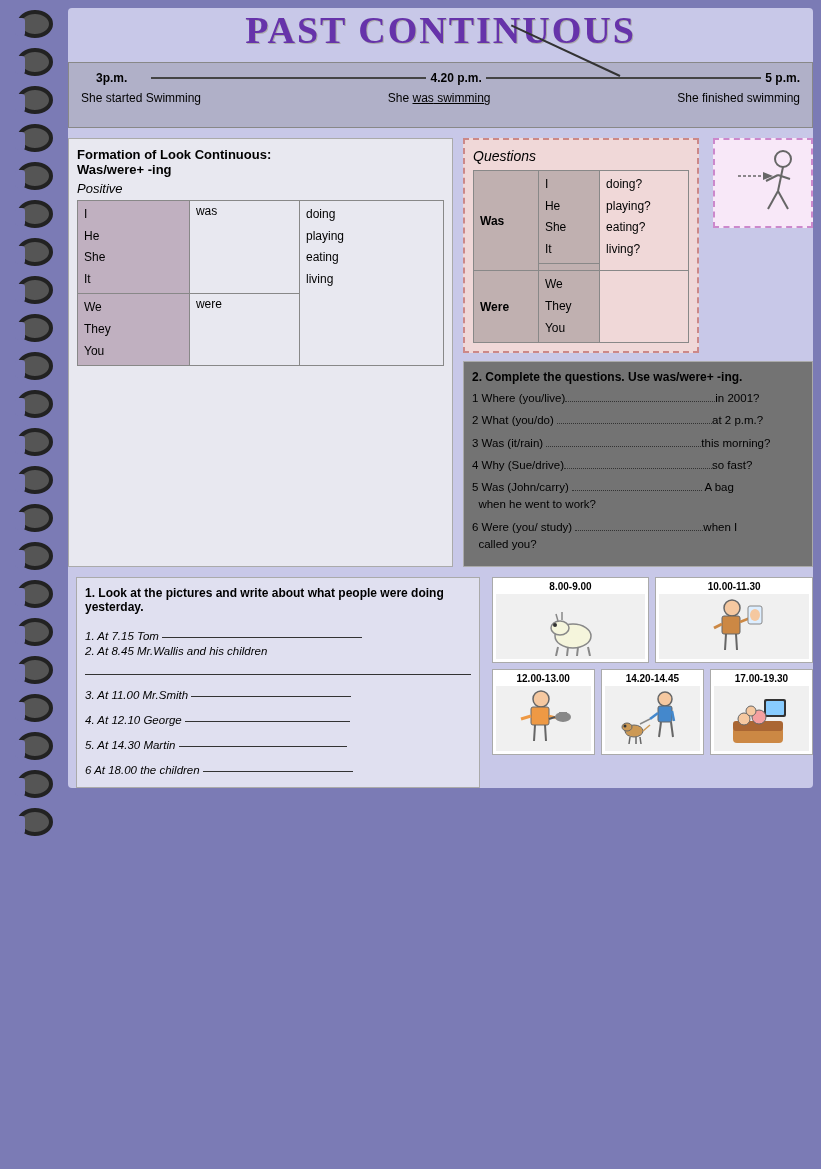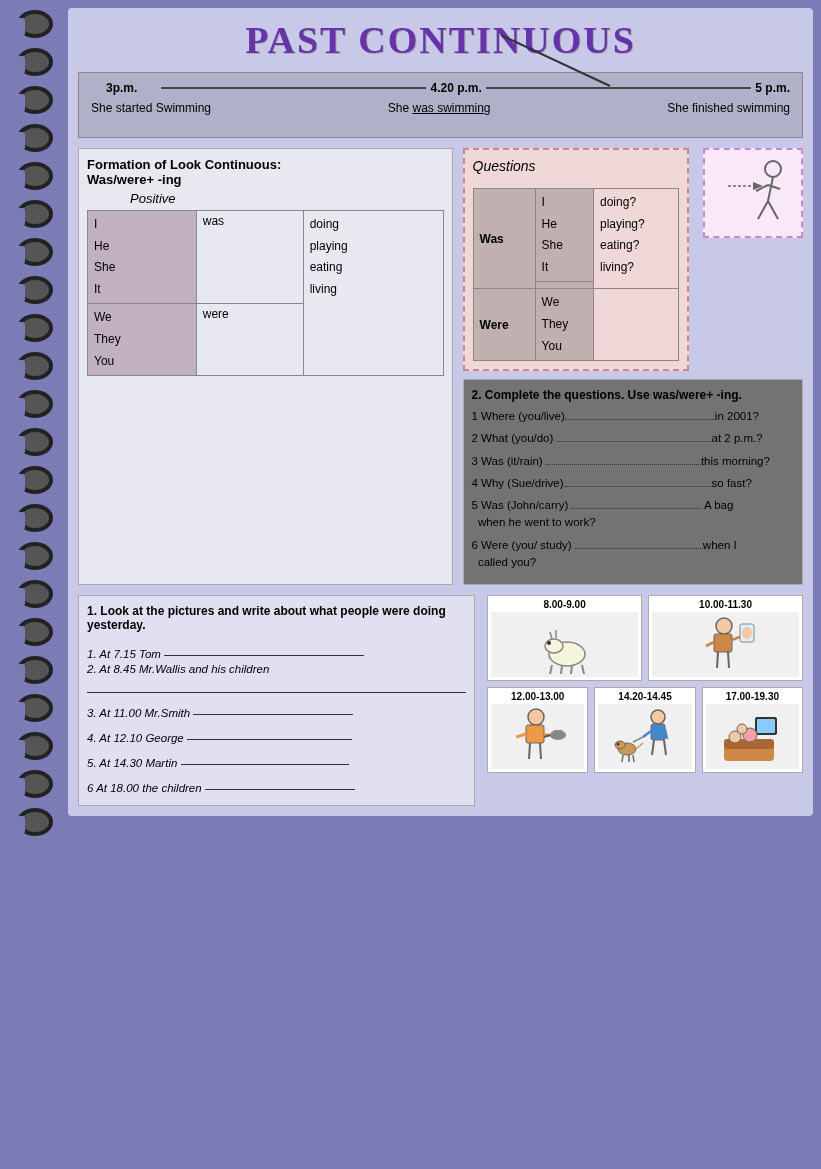--- a/index.html
+++ b/index.html
@@ -42,21 +42,20 @@
     }
 
     
     .main-content {
       margin-left: 68px;
       margin-right: 8px;
       margin-top: 8px;
       margin-bottom: 8px;
       background: #c8c8e8;
       border-radius: 4px;
-      padding: 10px;
     }
 
     
     .page-title {
       text-align: center;
       font-size: 38px;
       font-weight: bold;
       color: #6633aa;
       font-family: Georgia, serif;
       letter-spacing: 2px;
@@ -85,21 +84,21 @@
       flex: 1;
       background: #e8e8f0;
       border: 1px solid #aaa;
       padding: 8px;
     }
     .formation-title {
       font-weight: bold;
       font-size: 13px;
       margin-bottom: 4px;
     }
-    .italic { font-style: italic; margin-left: 43px; }
+    .italic { font-style: italic; }
     .grammar-table {
       border-collapse: collapse;
       width: 100%;
       margin-top: 4px;
       font-size: 12px;
     }
     .grammar-table td {
       border: 1px solid #888;
       padding: 3px 6px;
       vertical-align: top;
@@ -112,21 +111,21 @@
     .questions-section {
       flex: 1;
       background: #f0d8d8;
       border: 2px dashed #cc8888;
       padding: 8px;
       position: relative;
     }
     .questions-title {
       font-style: italic;
       font-size: 14px;
-      margin-bottom: 14px;
+      margin-bottom: 6px;
     }
     .q-table {
       border-collapse: collapse;
       font-size: 12px;
       width: 100%;
     }
     .q-table td {
       border: 1px solid #888;
       padding: 3px 6px;
       vertical-align: top;
@@ -175,20 +174,21 @@
       margin-bottom: 5px;
       font-size: 11.5px;
       line-height: 1.5;
     }
 
     
     .bottom-section {
       display: flex;
       gap: 12px;
       margin-top: 10px;
+      margin-left: 8px;
     }
     .bottom-left {
       flex: 1.2;
       background: #e0e0f0;
       border: 1px solid #aaa;
       padding: 8px;
     }
     .bottom-right {
       flex: 1;
       display: flex;

